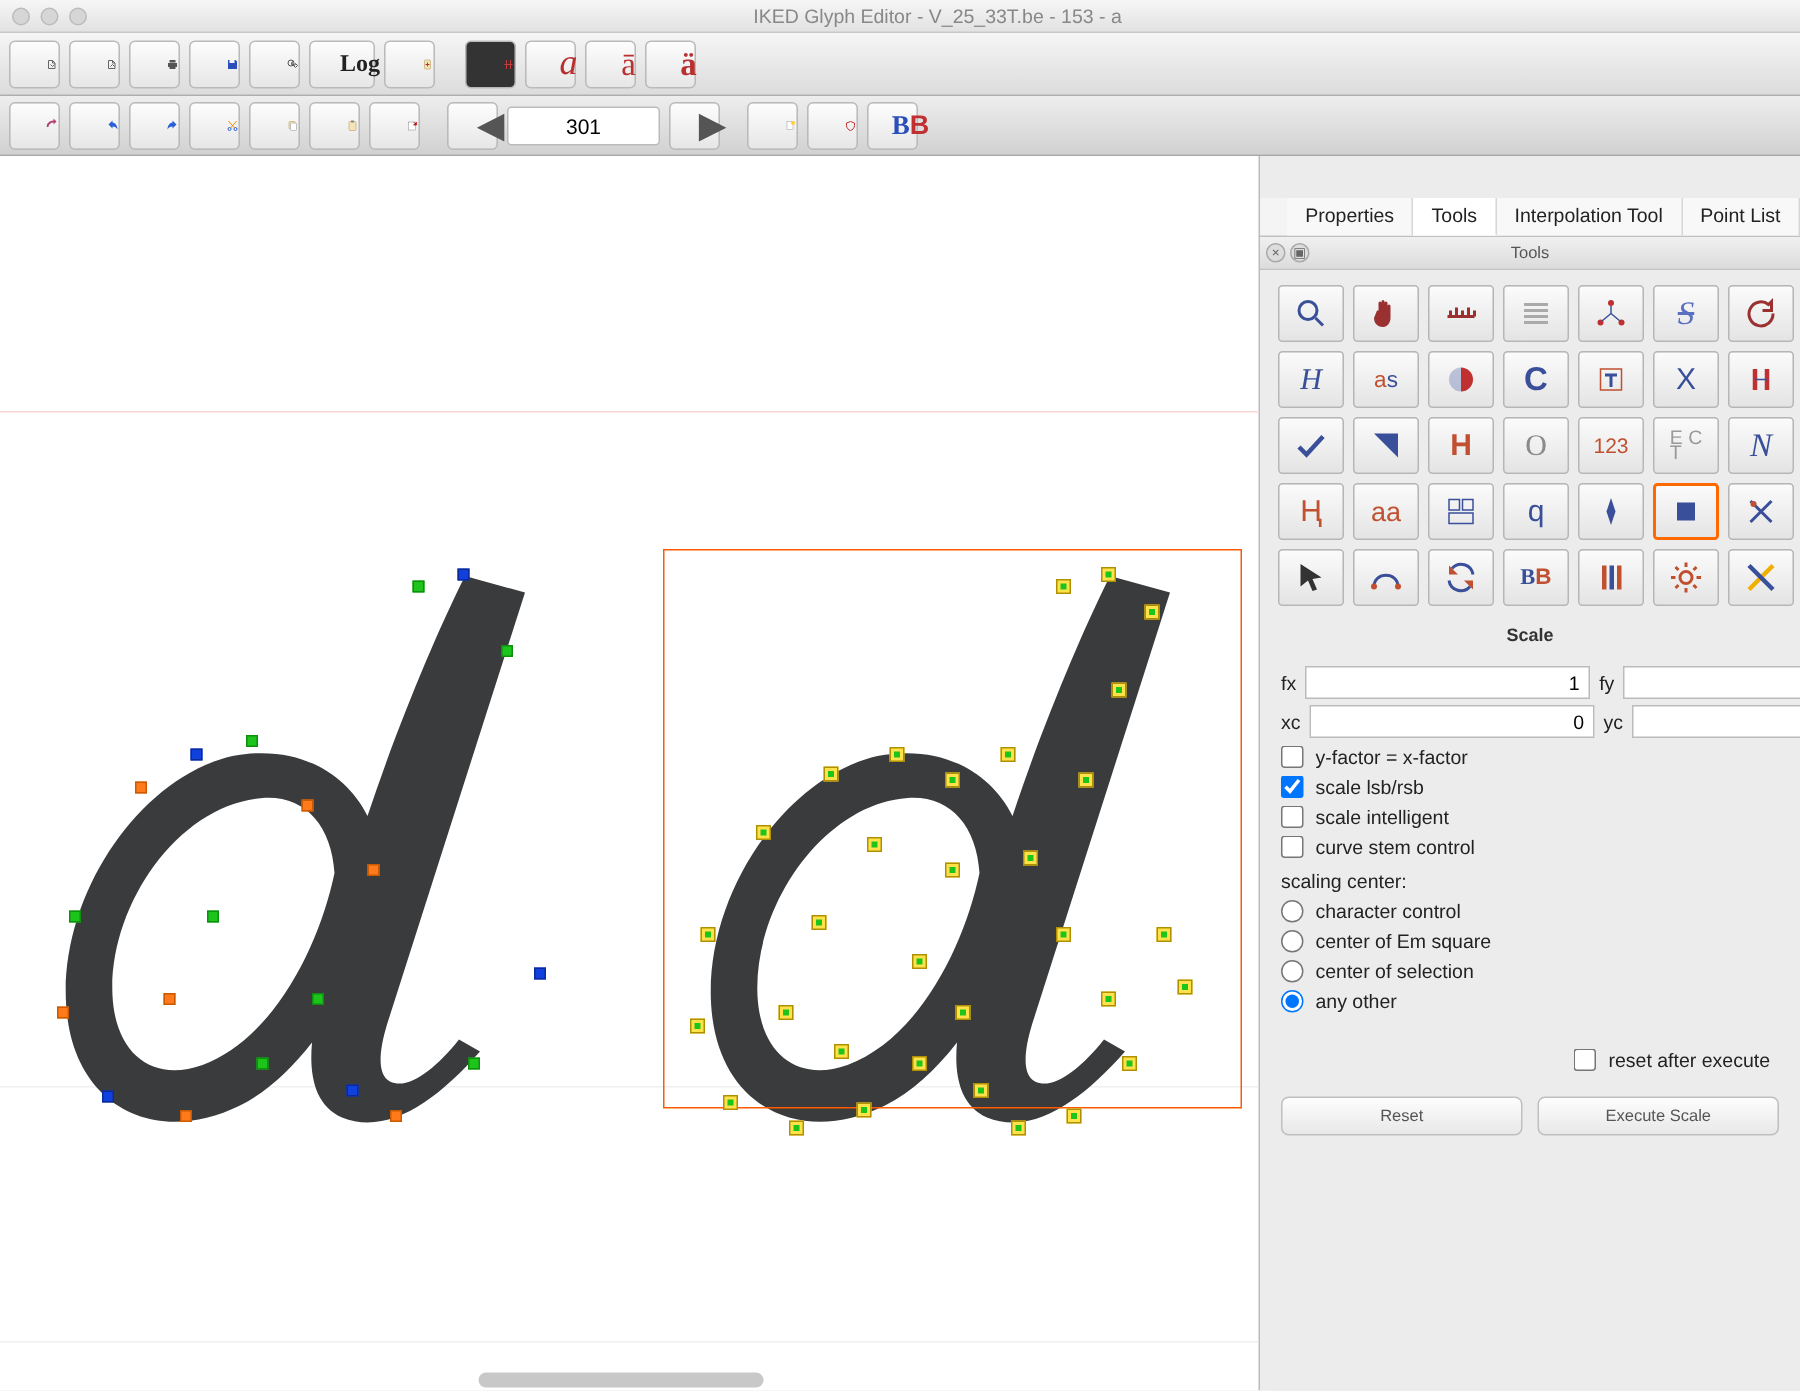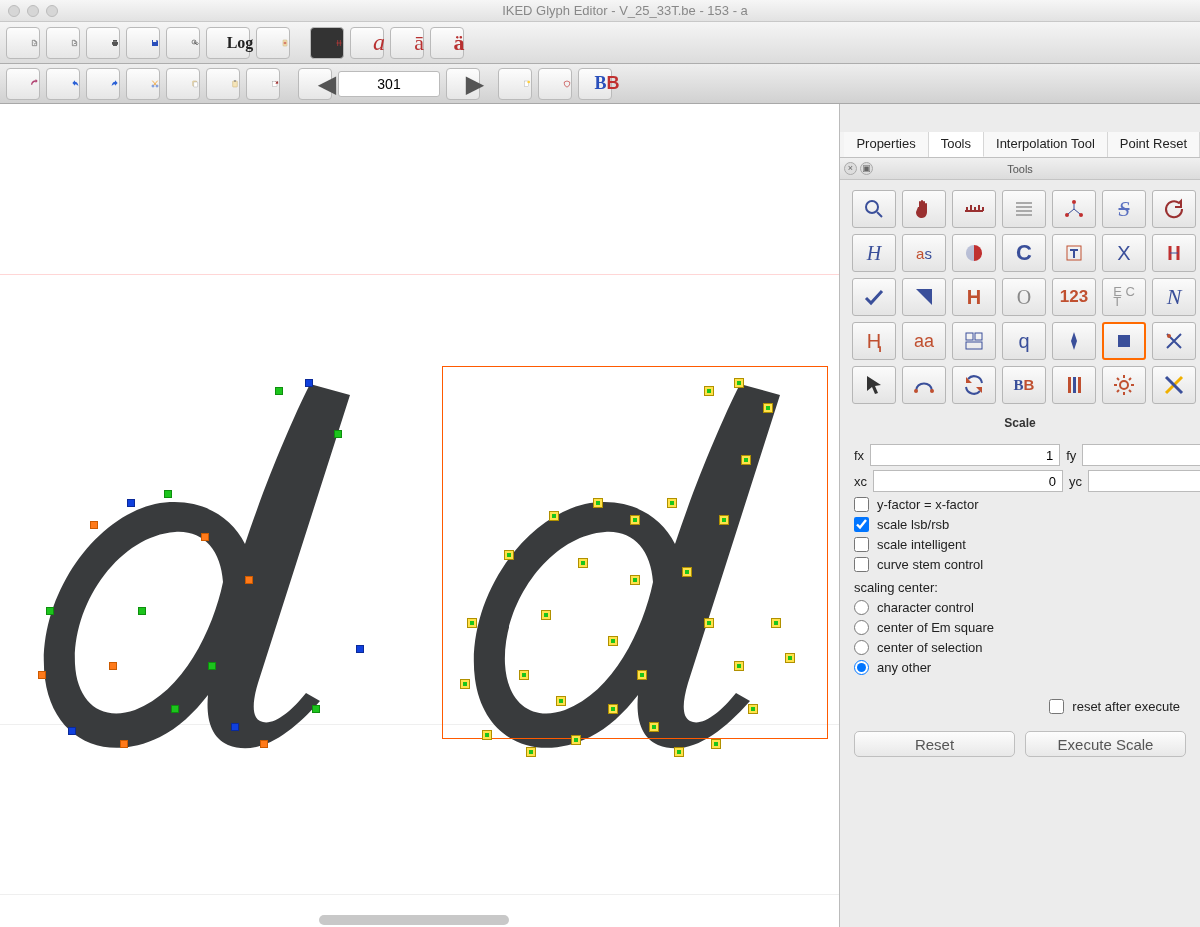--- a/index.html
+++ b/index.html
@@ -48,21 +48,21 @@
 
 .section-title{text-align:center;font-weight:bold;font-size:12px;margin:2px 0 6px;}
 .form{padding:4px 14px;}
 .frow{display:flex;align-items:center;gap:6px;margin:4px 0;}
 .frow label{width:22px;font-size:13px;color:#222;}
 .frow input[type=text]{flex:1;height:22px;border:1px solid #bbb;background:#fff;padding:2px 6px;text-align:right;font-size:13px;}
 .chk, .rad{display:flex;align-items:center;gap:8px;margin:5px 0;font-size:13px;color:#222;}
 .chk input, .rad input{width:15px;height:15px;}
 .plain{font-size:13px;color:#222;margin:8px 0 4px;}
 .btnrow{display:flex;gap:10px;padding:8px 14px;}
-.pbtn{flex:1;height:26px;background:linear-gradient(#fdfdfd,#e8e8e8);border:1px solid #bfbfbf;border-radius:5px;font-size:15px;color:#555;cursor:pointer;}
+.pbtn{flex:1;height:26px;background:linear-gradient(#fdfdfd,#e8e8e8);border:1px solid #bfbfbf;border-radius:5px;font-size:11px;color:#555;cursor:pointer;}
 .chk.right{justify-content:flex-end;padding-right:6px;margin-top:24px;}
 
 .redchars{font-family: Georgia, serif;color:#b83030;}
 .darkbox{background:#333;color:#c83a3a;}
 </style>
 </head>
 <body>
 
 <div class="titlebar">
   <div class="traffic">
@@ -314,21 +314,21 @@
     </div>
     <div class="scrollbar-h"></div>
   </div>
 
   <div class="panel">
     <div class="tabs">
       <div style="width:22px"></div>
       <div class="tab">Properties</div>
       <div class="tab sel">Tools</div>
       <div class="tab">Interpolation Tool</div>
-      <div class="tab">Point Reset</div>
+      <div class="tab">Point List</div>
     </div>
     <div class="panelhead">
       <div class="l">
           <span>×</span>
           <span>▣</span>
         </div>
       <span>Tools</span>
     </div>
     <div class="grid">
 
@@ -411,21 +411,21 @@
             <path fill="#3a4f9a" d="M4 4h16v16z"></path>
           </svg>
         </div>
       <div class="gbtn">
           <span style="color:#c05030;font-size:20px;font-weight:bold;">H</span>
         </div>
       <div class="gbtn">
           <span style="color:#8a8a8a;font-size:20px;font-family:Georgia;">O</span>
         </div>
       <div class="gbtn">
-          <span style="color:#c05030;font-size:17px;font-weight:bold;">123</span>
+          <span style="color:#c05030;font-size:14px;">123</span>
         </div>
       <div class="gbtn">
           <span style="color:#9a9a9a;font-size:13px;line-height:10px;">E C<br>T</span>
         </div>
       <div class="gbtn">
           <span style="font-family:Georgia;font-style:italic;color:#3a4f9a;font-size:22px;">N</span>
         </div>
 
       <div class="gbtn">
           <span style="color:#c05030;font-size:20px;">Ⱨ</span>

